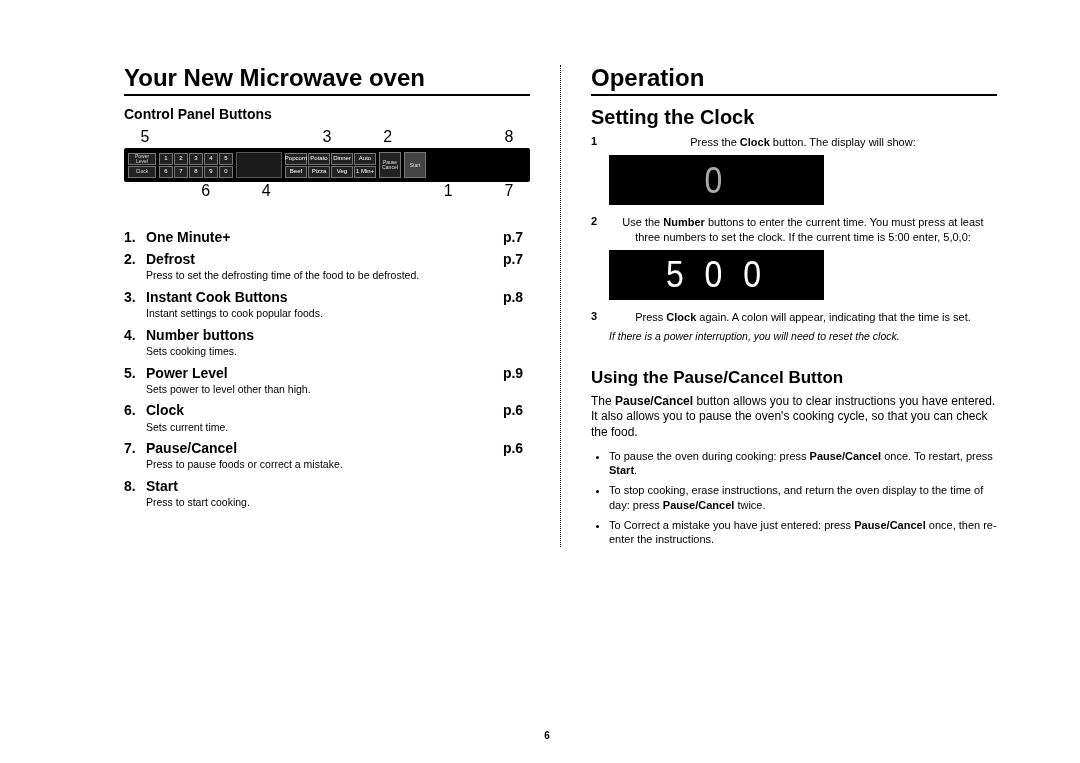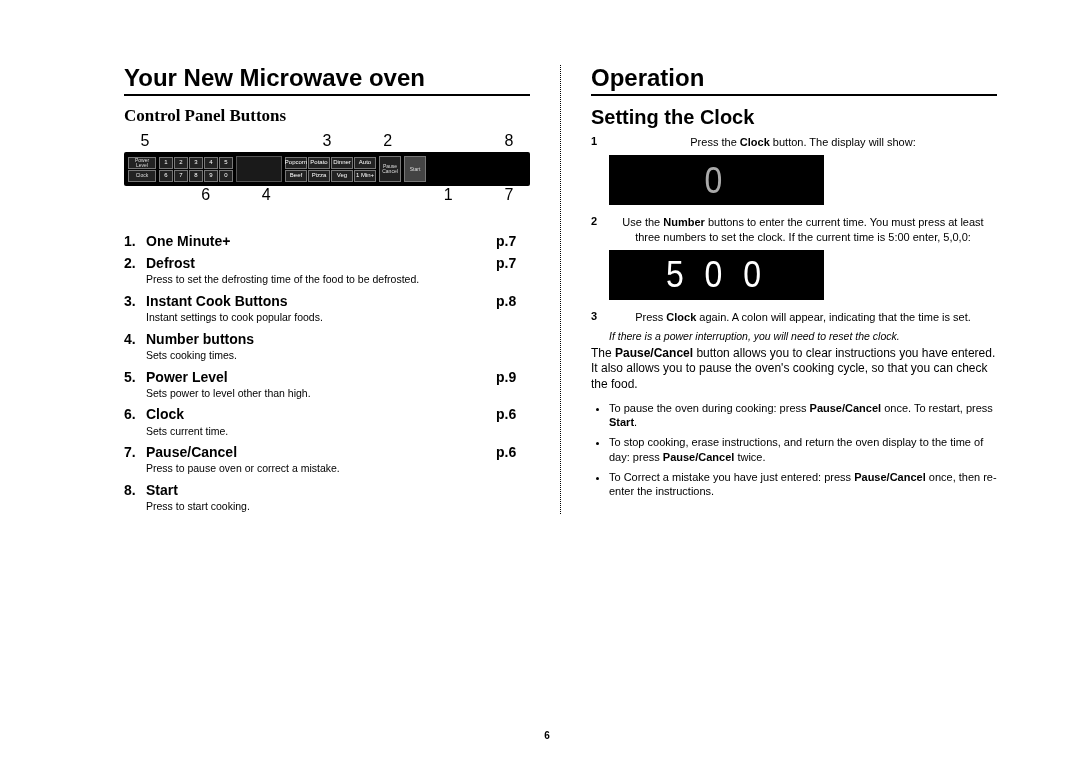--- a/index.html
+++ b/index.html
@@ -32,24 +32,23 @@
   h1 {
     font-size: 24px;
     font-weight: bold;
     margin: 4px 0 2px 0;
   }
   .rule {
     border-top: 2px solid #000;
     margin: 2px 0 10px 0;
   }
   h2 {
-    font-size: 17px;
+    font-size: 14px;
     font-weight: bold;
     margin: 4px 0 6px 0;
-    font-family: Liberation Serif, serif;
   }
   h3 {
     font-size: 20px;
     font-weight: bold;
     margin: 14px 0 6px 0;
   }
 
   
   .diagram {
     margin: 6px 0 12px 0;
@@ -94,21 +93,21 @@
   .features { margin-top: 26px; }
   .feat { margin: 0 0 4px 0; }
   .feat-head {
     display:flex;
     font-weight:bold;
     font-size:14px;
     line-height:1.3;
   }
   .feat-head .num  { width:22px; }
   .feat-head .name { flex:1; }
-  .feat-head .pg   { width:34px; text-align:left; }
+  .feat-head .pg   { width:34px; text-align:center; }
   .feat-desc {
     font-size:10.5px;
     margin: 1px 0 6px 22px;
     line-height:1.2;
   }
 
   
   .step { display:flex; font-size:11px; margin: 2px 0 6px 0; }
   .step .sn { width:18px; font-weight:bold; }
   .step .st { flex:1; line-height:1.3;text-align:center; }
@@ -273,21 +272,21 @@
               <span class="pg">p.6</span>
             </div>
             <div class="feat-desc">Sets current time.</div>
           </div>
           <div class="feat">
             <div class="feat-head">
               <span class="num">7.</span>
               <span class="name">Pause/Cancel</span>
               <span class="pg">p.6</span>
             </div>
-            <div class="feat-desc">Press to pause oven or correct a mistake.</div>
+            <div class="feat-desc">Press to pause foods or correct a mistake.</div>
           </div>
           <div class="feat">
             <div class="feat-head">
               <span class="num">8.</span>
               <span class="name">Start</span>
               <span class="pg"></span>
             </div>
             <div class="feat-desc">Press to start cooking.</div>
           </div>
         </div>
@@ -319,20 +318,21 @@
         <span class="seg">5 0 0</span>
       </div>
 
       <div class="step">
         <div class="sn">3</div>
         <div class="st">Press <b>Clock</b> again. A colon will appear, indicating that the time is set.</div>
       </div>
 
       <div class="notes">If there is a power interruption, you will need to reset the clock.</div>
 
+      <h3 style="font-size:17px; margin-top:24px">Using the Pause/Cancel Button</h3>
 
       <div class="intro">The <b>Pause/Cancel</b> button allows you to clear instructions you have entered. It also allows you to pause the oven's cooking cycle, so that you can check the food.</div>
 
       <ul class="bul" id="bullets">
           <li>To pause the oven during cooking: press <b>Pause/Cancel</b> once. To restart, press <b>Start</b>.</li>
           <li>To stop cooking, erase instructions, and return the oven display to the time of day: press <b>Pause/Cancel</b> twice.</li>
           <li>To Correct a mistake you have just entered: press <b>Pause/Cancel</b> once, then re-enter the instructions.</li>
         </ul>
     </div>
   </div>

